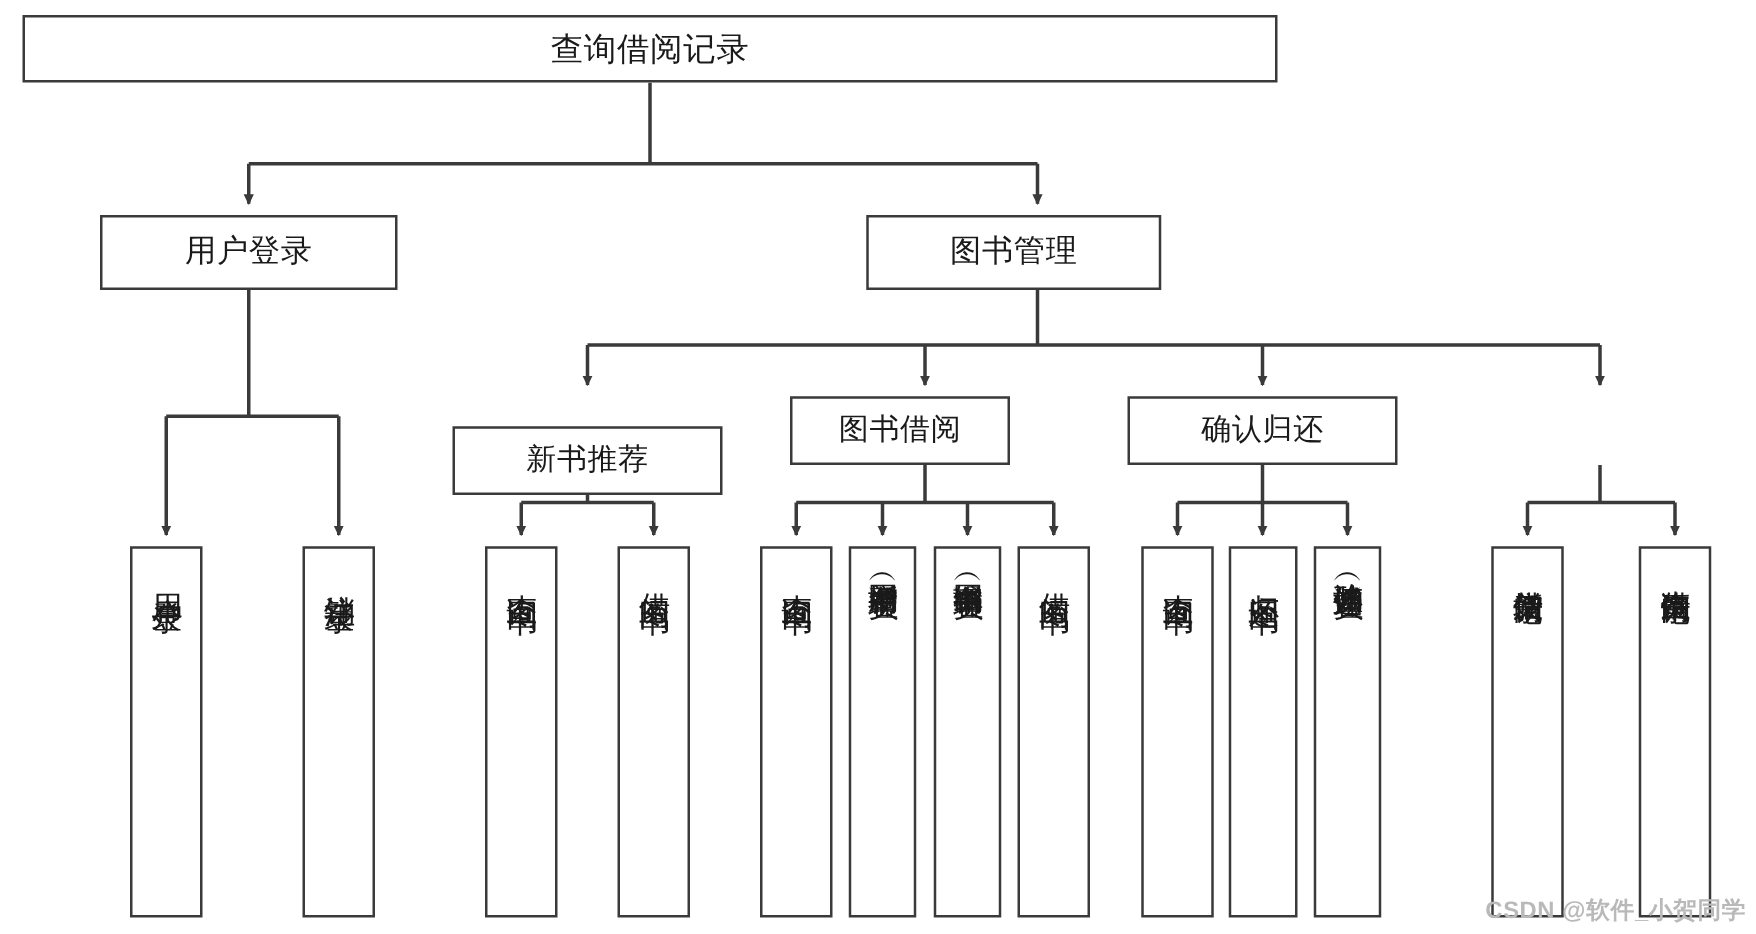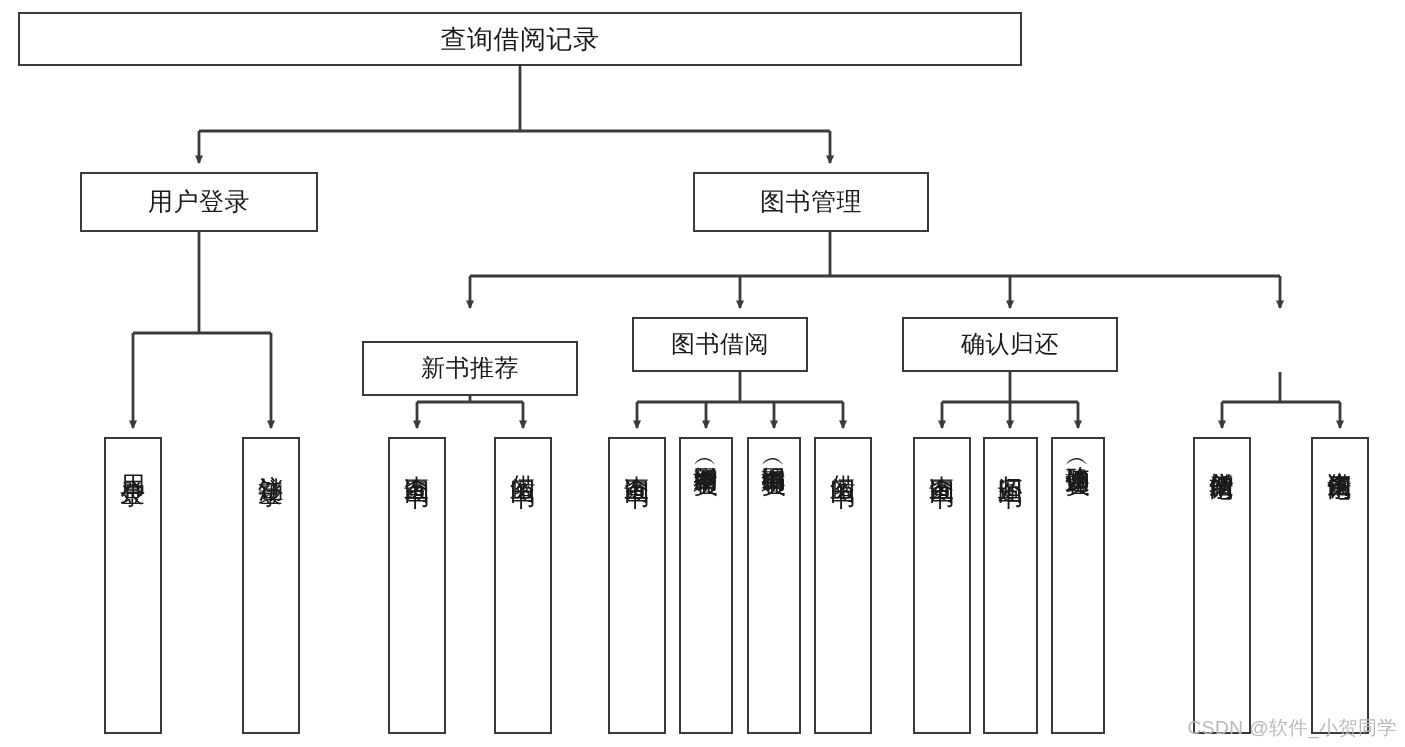--- a/index.html
+++ b/index.html
@@ -73,20 +73,21 @@
   }
   #watermark {
     position: absolute;
     right: 8px;
     bottom: 6px;
     font-size: 19px;
     color: #b9b9b9;
     letter-spacing: 0.5px;
     font-family: "Liberation Sans", "DejaVu Sans", sans-serif;
     white-space: nowrap;
+    font-weight: bold;
   }
 </style>
 </head>
 <body>
 
 <div id="canvas">
 
   <svg id="edges" viewBox="0 0 1405 747" xmlns="http://www.w3.org/2000/svg">
     <defs>
       <marker id="arrow" markerWidth="9" markerHeight="9" refX="4.5" refY="7.6" orient="0" markerUnits="userSpaceOnUse">

